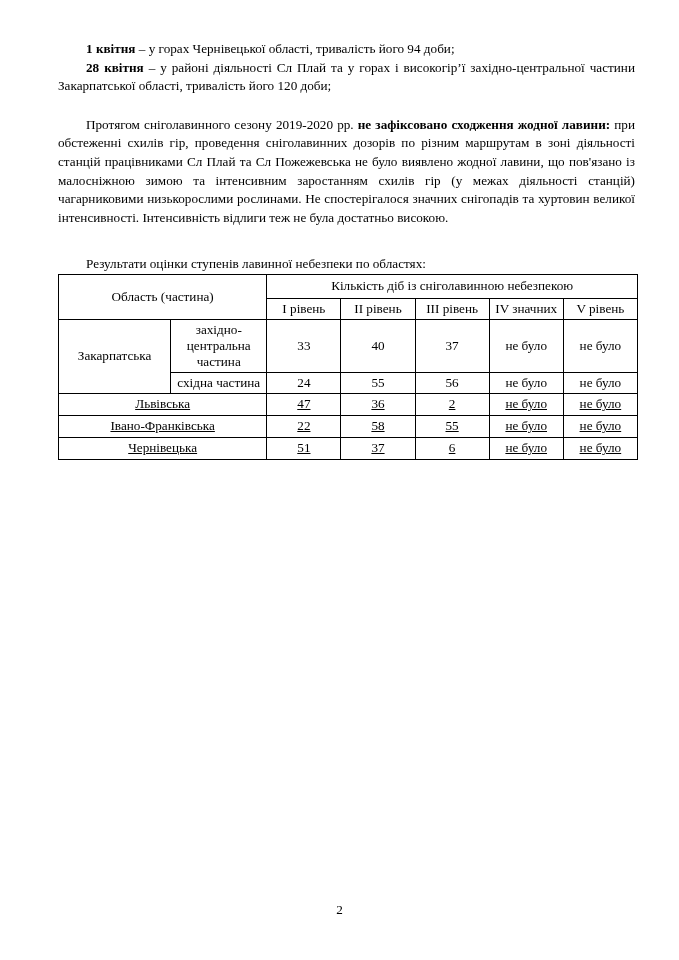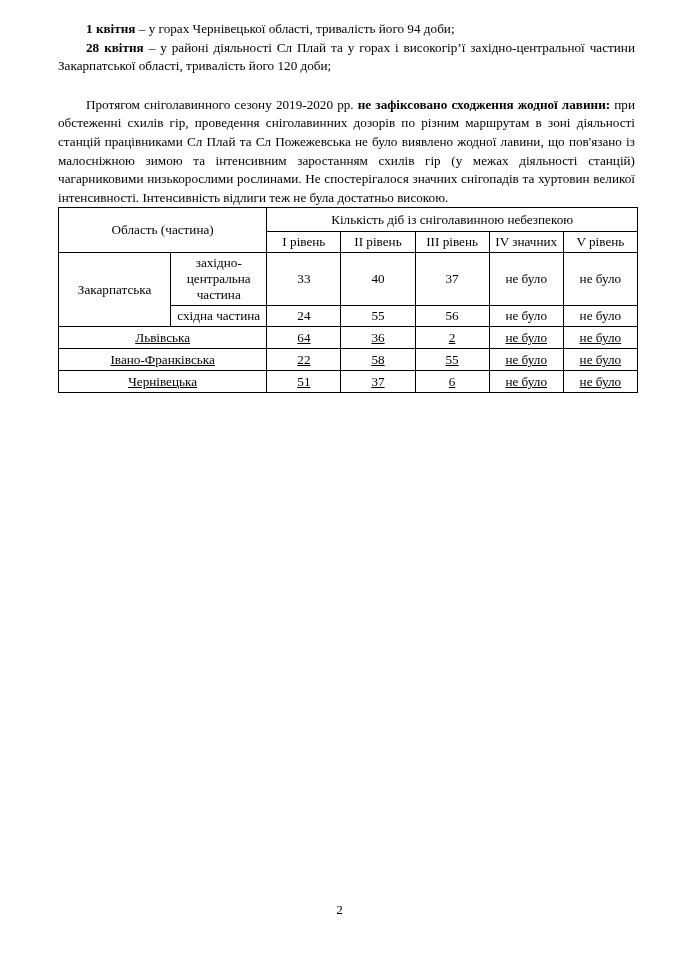--- a/index.html
+++ b/index.html
@@ -13,21 +13,21 @@
     font-family: "Liberation Serif", serif;
     color: #000000;
     position: relative;
     overflow: hidden;
   }
   .page {
     position: relative;
     width: 679px;
     height: 960px;
     box-sizing: border-box;
-    padding: 20px 44px 0 58px;
+    padding: 40px 44px 0 58px;
   }
   p {
     margin: 0;
     font-size: 13.2px;
     line-height: 18.6px;
     text-align: justify;
     text-justify: inter-word;
   }
   .indent {
     text-indent: 28px;
@@ -96,20 +96,21 @@
 
 <div class="page">
 
   <div class="date-list">
     <p><span class="bold">1 квітня</span><span> – у горах Чернівецької області, тривалість його 94 доби;</span></p>
     <p><span class="bold">28 квітня</span><span> – у районі діяльності Сл Плай та у горах і високогір’ї західно-центральної частини Закарпатської області, тривалість його 120 доби;</span></p>
   </div>
 
   <p class="indent gap-para"><span>Протягом сніголавинного сезону 2019-2020 рр. </span><span class="bold">не зафіксовано сходження жодної лавини:</span><span> при обстеженні схилів гір, проведення сніголавинних дозорів по різним маршрутам в зоні діяльності станцій працівниками Сл Плай та Сл Пожежевська не було виявлено жодної лавини, що пов'язано із малосніжною зимою та  інтенсивним заростанням схилів гір (у межах діяльності станцій) чагарниковими низькорослими рослинами. Не спостерігалося значних снігопадів та хуртовин великої інтенсивності. Інтенсивність відлиги теж не була достатньо високою.</span></p>
 
+  <p class="indent gap-caption">Результати оцінки ступенів лавинної небезпеки по областях:</p>
 
   <table class="avalanche">
     <colgroup>
       <col class="col-region">
       <col class="col-part">
       <col class="col-lvl">
       <col class="col-lvl">
       <col class="col-lvl">
       <col class="col-lvl">
       <col class="col-lvl">
@@ -140,21 +141,21 @@
       <tr>
         <td class="part-cell">східна частина</td>
         <td>24</td>
         <td>55</td>
         <td>56</td>
         <td>не було</td>
         <td>не було</td>
       </tr>
       <tr class="row-h">
         <td colspan="2" class="region-cell">Львівська</td>
-        <td>64</td>
+        <td>47</td>
         <td>36</td>
         <td>2</td>
         <td>не було</td>
         <td>не було</td>
       </tr>
       <tr class="row-h">
         <td colspan="2" class="region-cell">Івано-Франківська</td>
         <td>22</td>
         <td>58</td>
         <td>55</td>

